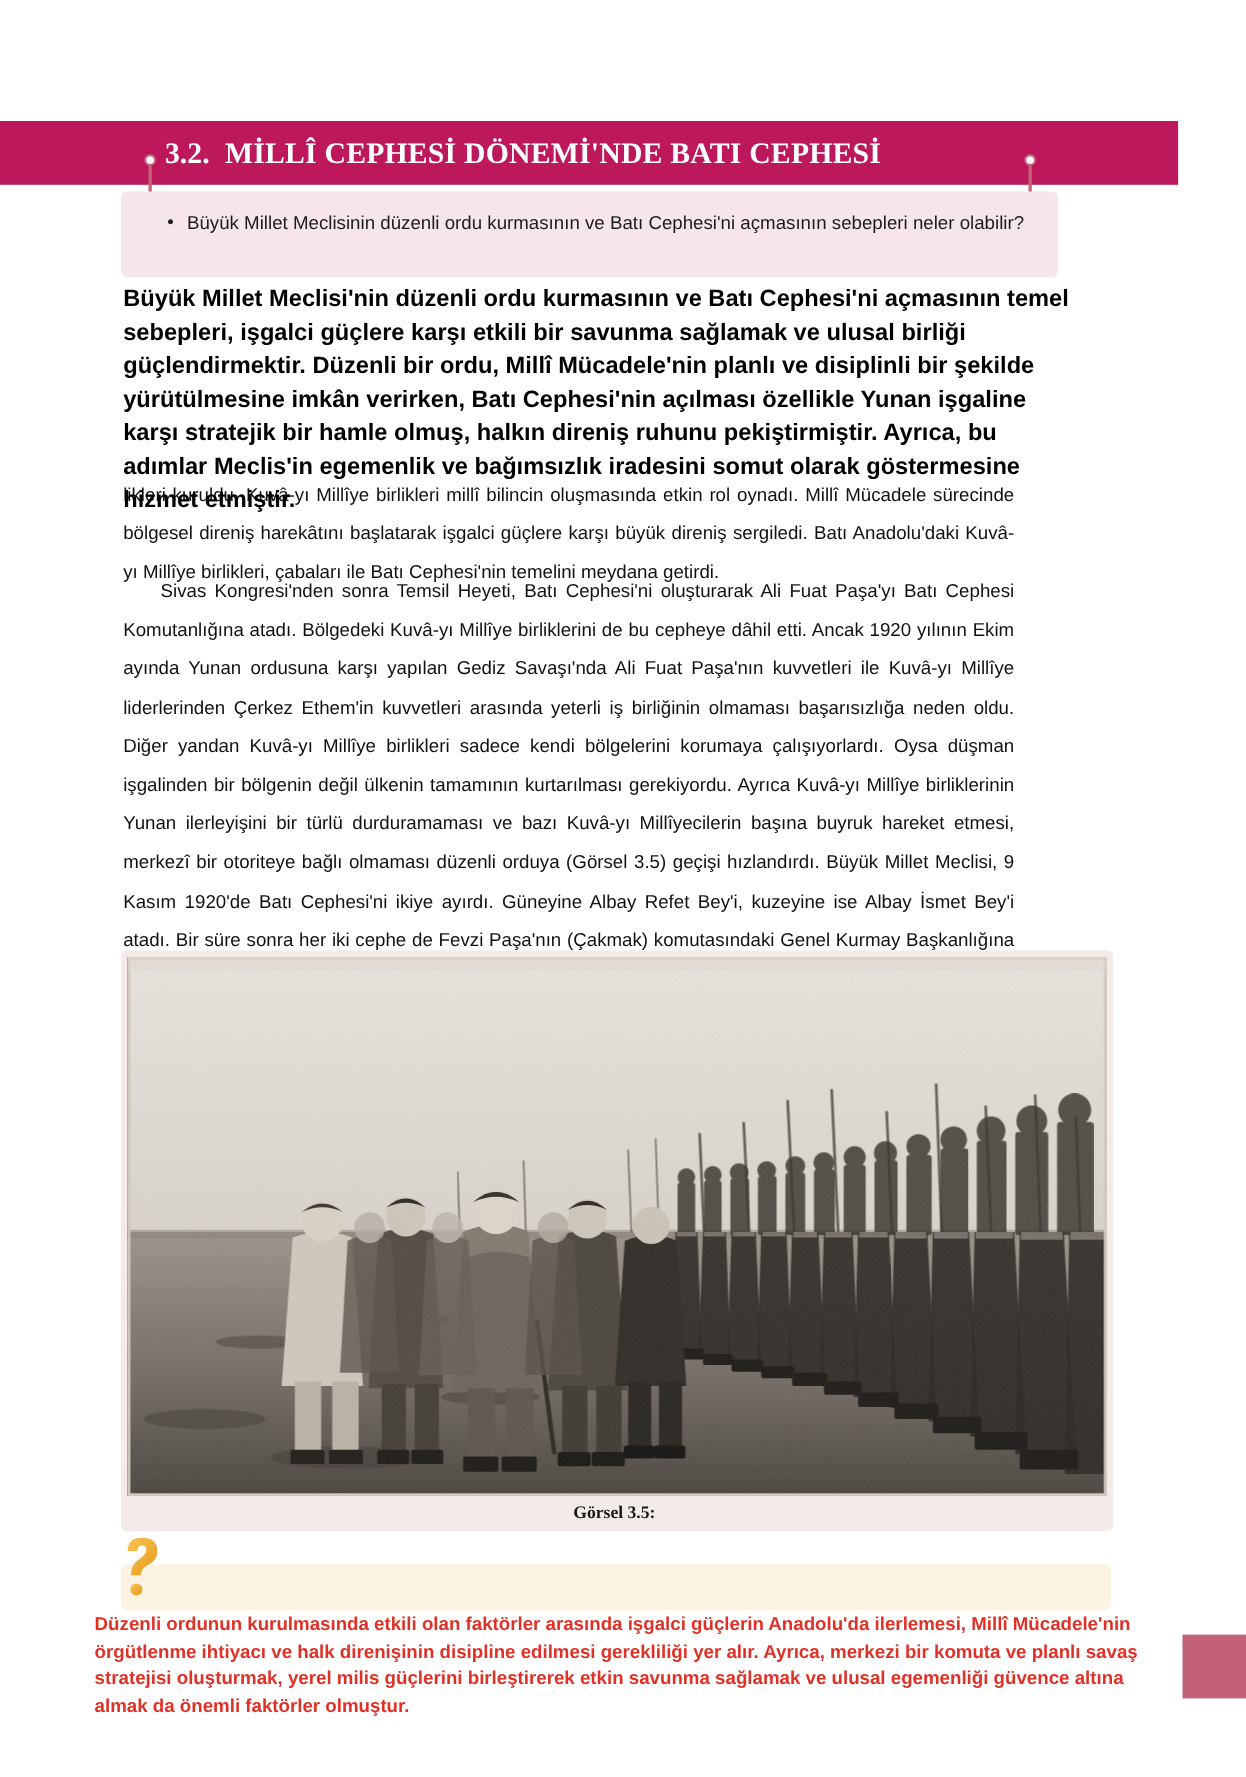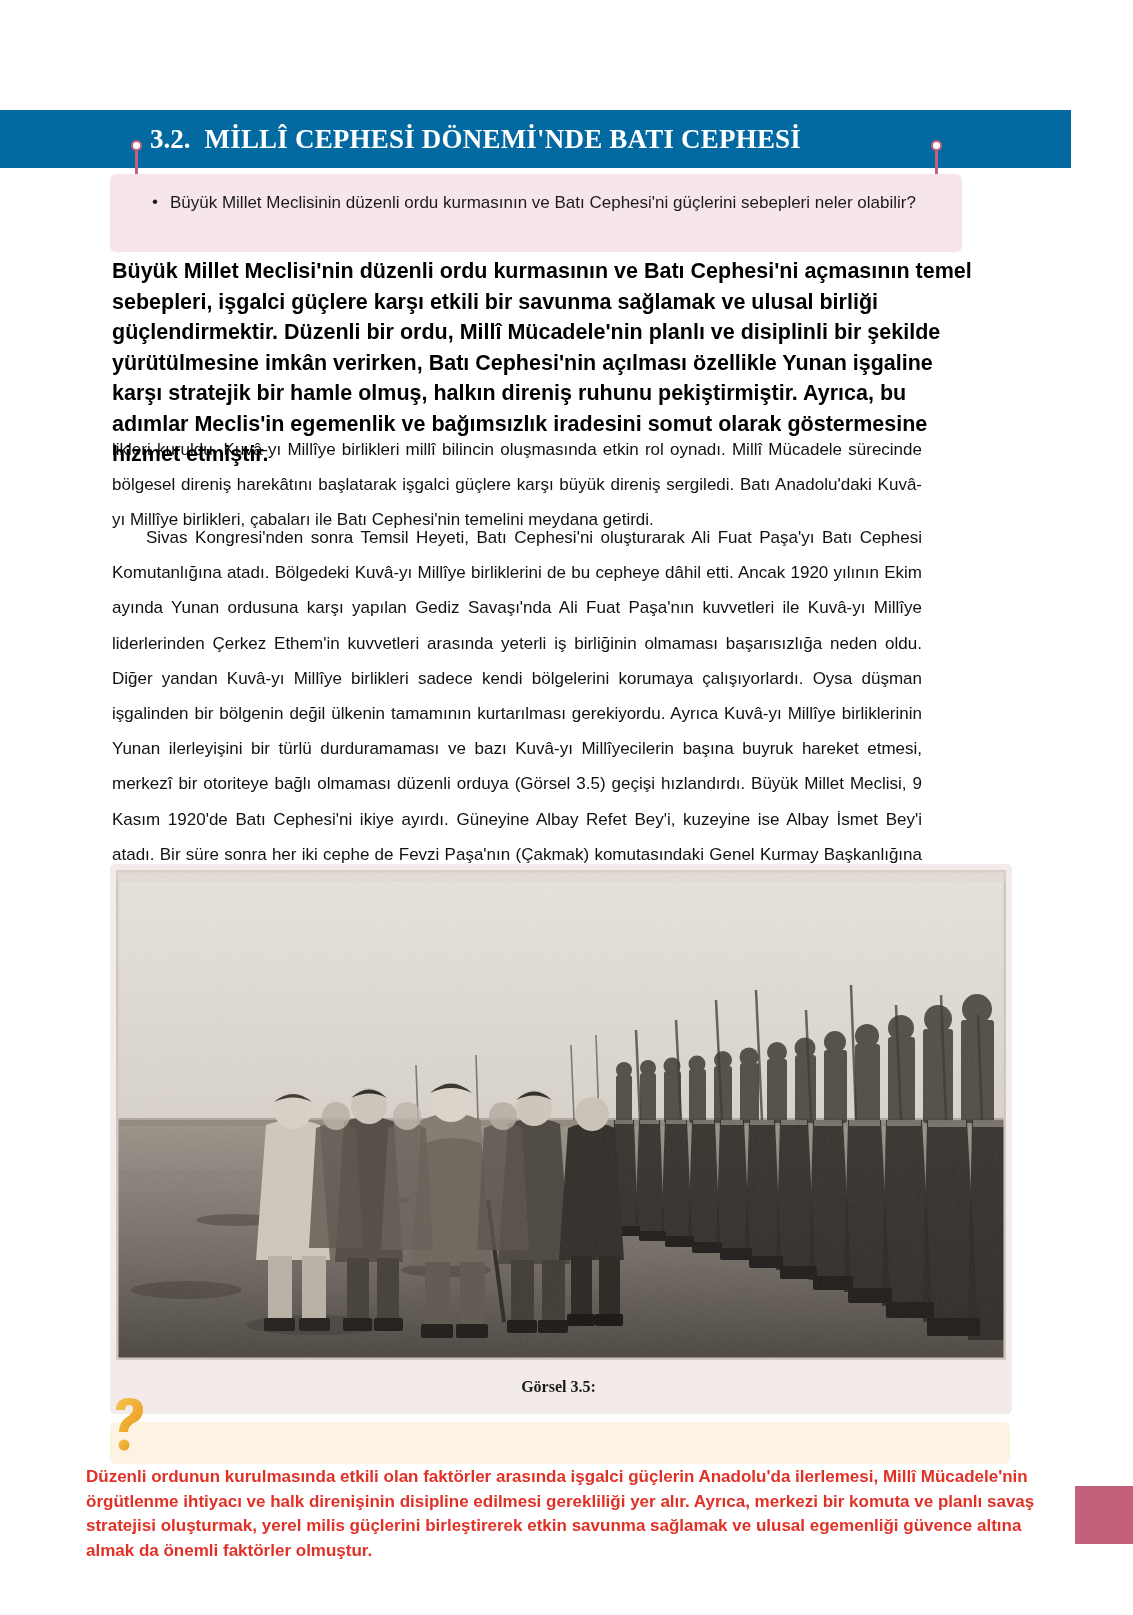--- a/index.html
+++ b/index.html
@@ -9,21 +9,21 @@
     font-family: "Liberation Sans", sans-serif;
     overflow: hidden;
   }
   .page { position: relative; width: 1133px; height: 1615px; background: #fff; }
 
   
   .header-bar {
     position: absolute;
     left: 0; top: 110px;
     width: 1071px; height: 58px;
-    background: #0369a1;
+    background: #be185d;
     display: flex; align-items: center;
   }
   .header-title {
     color: #ffffff;
     font-family: "Liberation Serif", serif;
     font-weight: bold;
     font-size: 27px;
     letter-spacing: .2px;
     margin-left: 150px;
     white-space: nowrap;
@@ -109,21 +109,21 @@
     padding: 6px 6px 0 6px;
   }
   .photo {
     position: relative;
     width: 890px; height: 490px;
     overflow: hidden;
     background: #5a5450;
   }
   .photo svg { display: block; width: 890px; height: 490px; }
   .caption {
-    height: 54px;
+    height: 32px;
     display: flex; align-items: center; justify-content: center;
     font-family: "Liberation Serif", serif;
     font-size: 16px;
     color: #1a1a1a;
   }
   .caption b { font-weight: bold; font-style: normal; margin-right: 5px; }
   .caption i { font-style: italic; }
 
   
   .bottom-q {
@@ -188,21 +188,21 @@
   <div class="pin pin-right">
     <div class="stem"></div>
     <div class="dot-top"></div>
     <div class="dot-bot"></div>
   </div>
 
   <div class="question-box">
     <div class="question-list">
       <div class="q-item">
         <span class="q-bullet">•</span>
-        <span class="q-text">Büyük Millet Meclisinin düzenli ordu kurmasının ve Batı Cephesi'ni güçlerini sebepleri neler olabilir?</span>
+        <span class="q-text">Büyük Millet Meclisinin düzenli ordu kurmasının ve Batı Cephesi'ni açmasının sebepleri neler olabilir?</span>
       </div>
     </div>
   </div>
 
   <div class="body-text body-para-1">likleri kuruldu. Kuvâ-yı Millîye birlikleri millî bilincin oluşmasında etkin rol oynadı. Millî Mücadele sürecinde bölgesel direniş harekâtını başlatarak işgalci güçlere karşı büyük direniş sergiledi. Batı Anadolu'daki Kuvâ-yı Millîye birlikleri, çabaları ile Batı Cephesi'nin temelini meydana getirdi.</div>
 
   <div class="red-answer-top">Büyük Millet Meclisi'nin düzenli ordu kurmasının ve Batı Cephesi'ni açmasının temel sebepleri, işgalci güçlere karşı etkili bir savunma sağlamak ve ulusal birliği güçlendirmektir. Düzenli bir ordu, Millî Mücadele'nin planlı ve disiplinli bir şekilde yürütülmesine imkân verirken, Batı Cephesi'nin açılması özellikle Yunan işgaline karşı stratejik bir hamle olmuş, halkın direniş ruhunu pekiştirmiştir. Ayrıca, bu adımlar Meclis'in egemenlik ve bağımsızlık iradesini somut olarak göstermesine hizmet etmiştir.</div>
 
   <div class="body-text body-para-2 indent">Sivas Kongresi'nden sonra Temsil Heyeti, Batı Cephesi'ni oluşturarak Ali Fuat Paşa'yı Batı Cephesi Komutanlığına atadı. Bölgedeki Kuvâ-yı Millîye birliklerini de bu cepheye dâhil etti. Ancak 1920 yılının Ekim ayında Yunan ordusuna karşı yapılan Gediz Savaşı'nda Ali Fuat Paşa'nın kuvvetleri ile Kuvâ-yı Millîye liderlerinden Çerkez Ethem'in kuvvetleri arasında yeterli iş birliğinin olmaması başarısızlığa neden oldu.  Diğer yandan Kuvâ-yı Millîye birlikleri sadece kendi bölgelerini korumaya çalışıyorlardı. Oysa düşman işgalinden bir bölgenin değil ülkenin tamamının kurtarılması gerekiyordu. Ayrıca Kuvâ-yı Millîye birliklerinin Yunan ilerleyişini bir türlü durduramaması ve bazı Kuvâ-yı Millîyecilerin başına buyruk hareket etmesi, merkezî bir otoriteye bağlı olmaması düzenli orduya (Görsel 3.5) geçişi hızlandırdı. Büyük Millet Meclisi, 9 Kasım 1920'de Batı Cephesi'ni ikiye ayırdı. Güneyine Albay Refet Bey'i, kuzeyine ise Albay İsmet Bey'i atadı. Bir süre sonra her iki cephe de Fevzi Paşa'nın (Çakmak) komutasındaki Genel Kurmay Başkanlığına bağlandı.</div>
 

